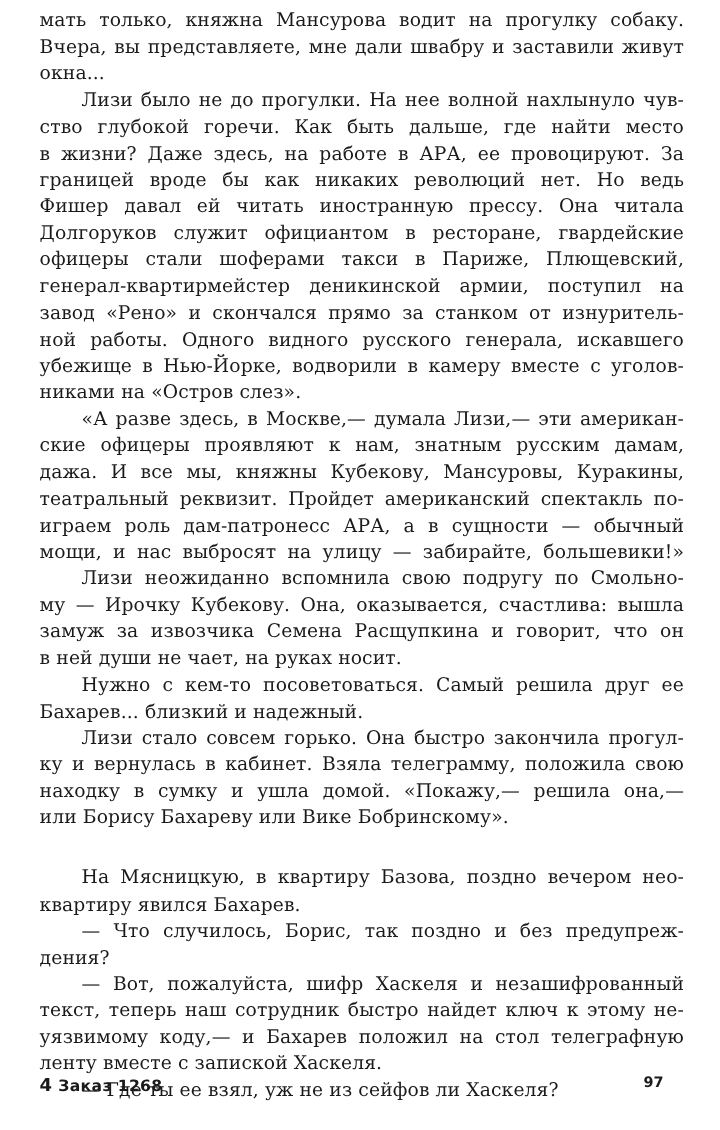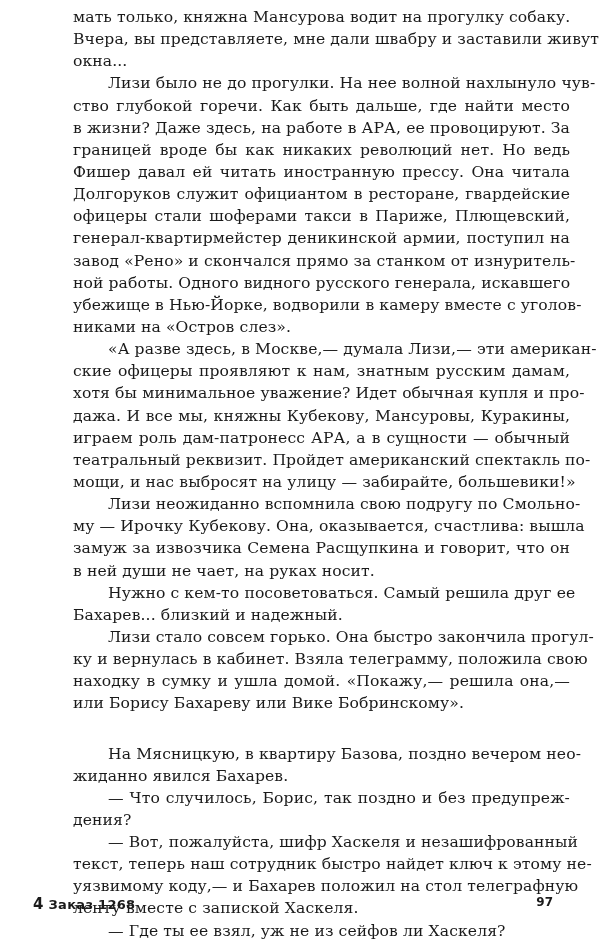--- a/index.html
+++ b/index.html
@@ -5,21 +5,20 @@
   html, body { margin: 0; padding: 0; }
   body {
     width: 600px; height: 942px; background: #ffffff; position: relative; overflow: hidden;
     font-family: "DejaVu Serif", "Liberation Serif", serif; color: #1a1a1a;
   }
   .page { position: absolute; left: 33px; top: 6px; width: 537px; }
   .line {
     height: 22.15px; line-height: 22.15px; font-size: 15.6px;
     text-align: justify; text-align-last: justify; white-space: nowrap; overflow: visible;
     letter-spacing: 0.1px;
-    margin-left: 40px;
   }
   .line.last { text-align-last: left; }
   .line.indent { padding-left: 35px; }
   .gap { height: 28px; }
   .footer { position: absolute; left: 33px; right: 47px; top: 895px; height: 24px; font-family: "DejaVu Sans", "Liberation Sans", sans-serif; text-decoration: underline; }
   .footer .sig { position: absolute; left: 0; top: 0; font-size: 13px; font-weight: bold; letter-spacing: 0.3px; }
   .footer .sig .num { font-size: 15px; }
   .footer .pnum { position: absolute; right: 0; top: 0; font-size: 12px; font-weight: bold; }
 </style>
 </head>
@@ -37,40 +36,39 @@
       <div class="line">Фишер давал ей читать иностранную прессу. Она читала</div>
       <div class="line">Долгоруков служит официантом в ресторане, гвардейские</div>
       <div class="line">офицеры стали шоферами такси в Париже, Плющевский,</div>
       <div class="line">генерал-квартирмейстер деникинской армии, поступил на</div>
       <div class="line">завод «Рено» и скончался прямо за станком от изнуритель-</div>
       <div class="line">ной работы. Одного видного русского генерала, искавшего</div>
       <div class="line">убежище в Нью-Йорке, водворили в камеру вместе с уголов-</div>
       <div class="line last">никами на «Остров слез».</div>
       <div class="line indent">«А разве здесь, в Москве,— думала Лизи,— эти американ-</div>
       <div class="line">ские офицеры проявляют к нам, знатным русским дамам,</div>
-      <div class="line">хотя бы минимальное уважение? Идет обычная купля и про-</div>
       <div class="line">дажа. И все мы, княжны Кубекову, Мансуровы, Куракины,</div>
+      <div class="line">театральный реквизит. Пройдет американский спектакль по-</div>
       <div class="line">играем роль дам-патронесс АРА, а в сущности — обычный</div>
-      <div class="line">театральный реквизит. Пройдет американский спектакль по-</div>
       <div class="line">мощи, и нас выбросят на улицу — забирайте, большевики!»</div>
       <div class="line indent">Лизи неожиданно вспомнила свою подругу по Смольно-</div>
       <div class="line">му — Ирочку Кубекову. Она, оказывается, счастлива: вышла</div>
       <div class="line">замуж за извозчика Семена Расщупкина и говорит, что он</div>
       <div class="line last">в ней души не чает, на руках носит.</div>
       <div class="line indent">Нужно с кем-то посоветоваться. Самый решила друг ее</div>
       <div class="line last">Бахарев... близкий и надежный.</div>
       <div class="line indent">Лизи стало совсем горько. Она быстро закончила прогул-</div>
       <div class="line">ку и вернулась в кабинет. Взяла телеграмму, положила свою</div>
       <div class="line">находку в сумку и ушла домой. «Покажу,— решила она,—</div>
       <div class="line last">или Борису Бахареву или Вике Бобринскому».</div>
     </div>
   <div class="gap"></div>
   <div id="sec2">
       <div class="line indent">На Мясницкую, в квартиру Базова, поздно вечером нео-</div>
-      <div class="line last">жиданно явился Бахарев.</div>
+      <div class="line last">квартиру явился Бахарев.</div>
       <div class="line indent">— Что случилось, Борис, так поздно и без предупреж-</div>
       <div class="line last">дения?</div>
       <div class="line indent">— Вот, пожалуйста, шифр Хаскеля и незашифрованный</div>
       <div class="line">текст, теперь наш сотрудник быстро найдет ключ к этому не-</div>
       <div class="line">уязвимому коду,— и Бахарев положил на стол телеграфную</div>
       <div class="line last">ленту вместе с запиской Хаскеля.</div>
       <div class="line indent last">— Где ты ее взял, уж не из сейфов ли Хаскеля?</div>
     </div>
 </div>
 

